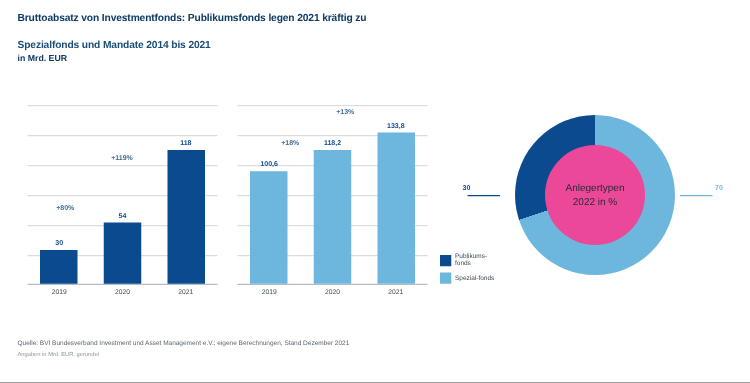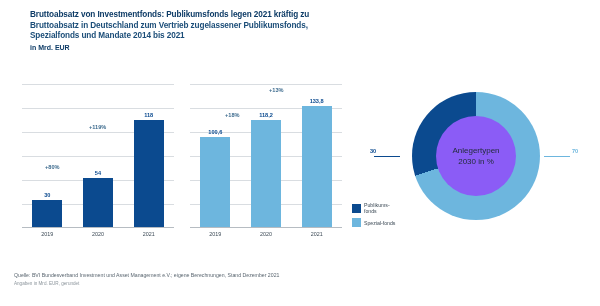--- a/index.html
+++ b/index.html
@@ -1,20 +1,20 @@
 <!DOCTYPE html>
 <html><head>
 <meta charset="utf-8">
 <style>
   html,body{margin:0;padding:0;background:#000;}
   body{width:600px;height:306px;overflow:hidden;font-family:"Liberation Sans",sans-serif;}
   #page{position:relative;width:600px;height:306px;background:#ffffff;overflow:hidden;}
 
   
-  .header{position:absolute;left:14px;top:10px;right:8px;margin-left:16px;}
+  .header{position:absolute;left:14px;top:10px;right:8px;}
   .title{font-size:8.2px;line-height:10.6px;font-weight:bold;color:#0d3b66;letter-spacing:-0.1px;margin:0;}
   .title .accent{color:#1b4d78;}
   .subtitle{font-size:7px;line-height:9px;font-weight:bold;color:#0d3b66;margin:1px 0 0 0;}
 
   
   .panel{position:absolute;}
   .panel-left{left:22px;top:84px;width:152px;height:158px;}
   .panel-mid{left:190px;top:84px;width:152px;height:158px;}
 
   .plot{position:absolute;left:0;top:0;right:0;bottom:14px;}
@@ -38,21 +38,21 @@
   .legend{position:absolute;left:352px;top:202px;}
   .legrow{display:flex;align-items:center;margin-bottom:4px;}
   .swatch{width:9px;height:9px;margin-right:3px;flex:none;}
   .swatch.dark{background:#0b4a8f;}
   .swatch.light{background:#6db6de;}
   .legtxt{font-size:5.2px;color:#3c4a56;line-height:6px;max-width:34px;}
 
   
   .donutwrap{position:absolute;left:412px;top:92px;width:128px;height:128px;}
   .donut{position:absolute;left:0;top:0;width:128px;height:128px;border-radius:50%;}
-  .donut-hole{position:absolute;left:24px;top:24px;width:80px;height:80px;border-radius:50%;background:#8b5cf6;
+  .donut-hole{position:absolute;left:24px;top:24px;width:80px;height:80px;border-radius:50%;background:#ec4899;
               display:flex;flex-direction:column;align-items:center;justify-content:center;}
   .donut-hole span{font-size:8px;color:#1f2b36;line-height:11px;text-align:center;}
 
   .dlab{position:absolute;font-size:5.6px;font-weight:bold;color:#0b4a8f;white-space:nowrap;}
   .dlab.light{color:#6db6de;}
   .dleader{position:absolute;height:1px;background:#0b4a8f;}
   .dleader.light{background:#6db6de;}
 
   
   .footer{position:absolute;left:14px;top:272px;right:10px;}
@@ -60,21 +60,21 @@
   .note{font-size:4.6px;color:#8c959c;line-height:6px;margin:2px 0 0 0;}
 </style>
 </head>
 <body>
 
 <div id="page">
 
   <div class="header">
     <div class="title">
       <span>Bruttoabsatz von Investmentfonds: Publikumsfonds legen 2021 kräftig zu</span><br>
-      <span class="accent">Bruttoabsatz in Deutschland zum Vertrieb zugelassener Publikumsfonds,</span><br>
+      <br>
       <span class="accent">Spezialfonds und Mandate 2014 bis 2021</span>
     </div>
     <p class="subtitle">in Mrd. EUR</p>
   </div>
 
   <div class="panel panel-left">
     <div class="plot">
       <div class="gridline" style="top:0px;"></div>
       <div class="gridline" style="top:24px;"></div>
       <div class="gridline" style="top:48px;"></div>
@@ -153,21 +153,21 @@
     <div class="legrow">
       <span class="swatch light"></span>
       <span class="legtxt">Spezial-fonds</span>
     </div>
   </div>
 
   <div class="donutwrap">
     <div class="donut" style="background:conic-gradient(#6db6de 0deg 252deg, #0b4a8f 252deg 360deg);"></div>
     <div class="donut-hole">
       <span>Anlegertypen</span>
-      <span>2030 in %</span>
+      <span>2022 in %</span>
     </div>
 
     <div class="dleader" style="left:-38px;top:64px;width:26px;"></div>
     <div class="dlab" style="left:-42px;top:56px;">30</div>
     <div class="dleader light" style="left:132px;top:64px;width:26px;"></div>
     <div class="dlab light" style="left:160px;top:56px;">70</div>
   </div>
 
   <div class="footer">
     <p class="source">Quelle: BVI Bundesverband Investment und Asset Management e.V.; eigene Berechnungen, Stand Dezember 2021</p>

